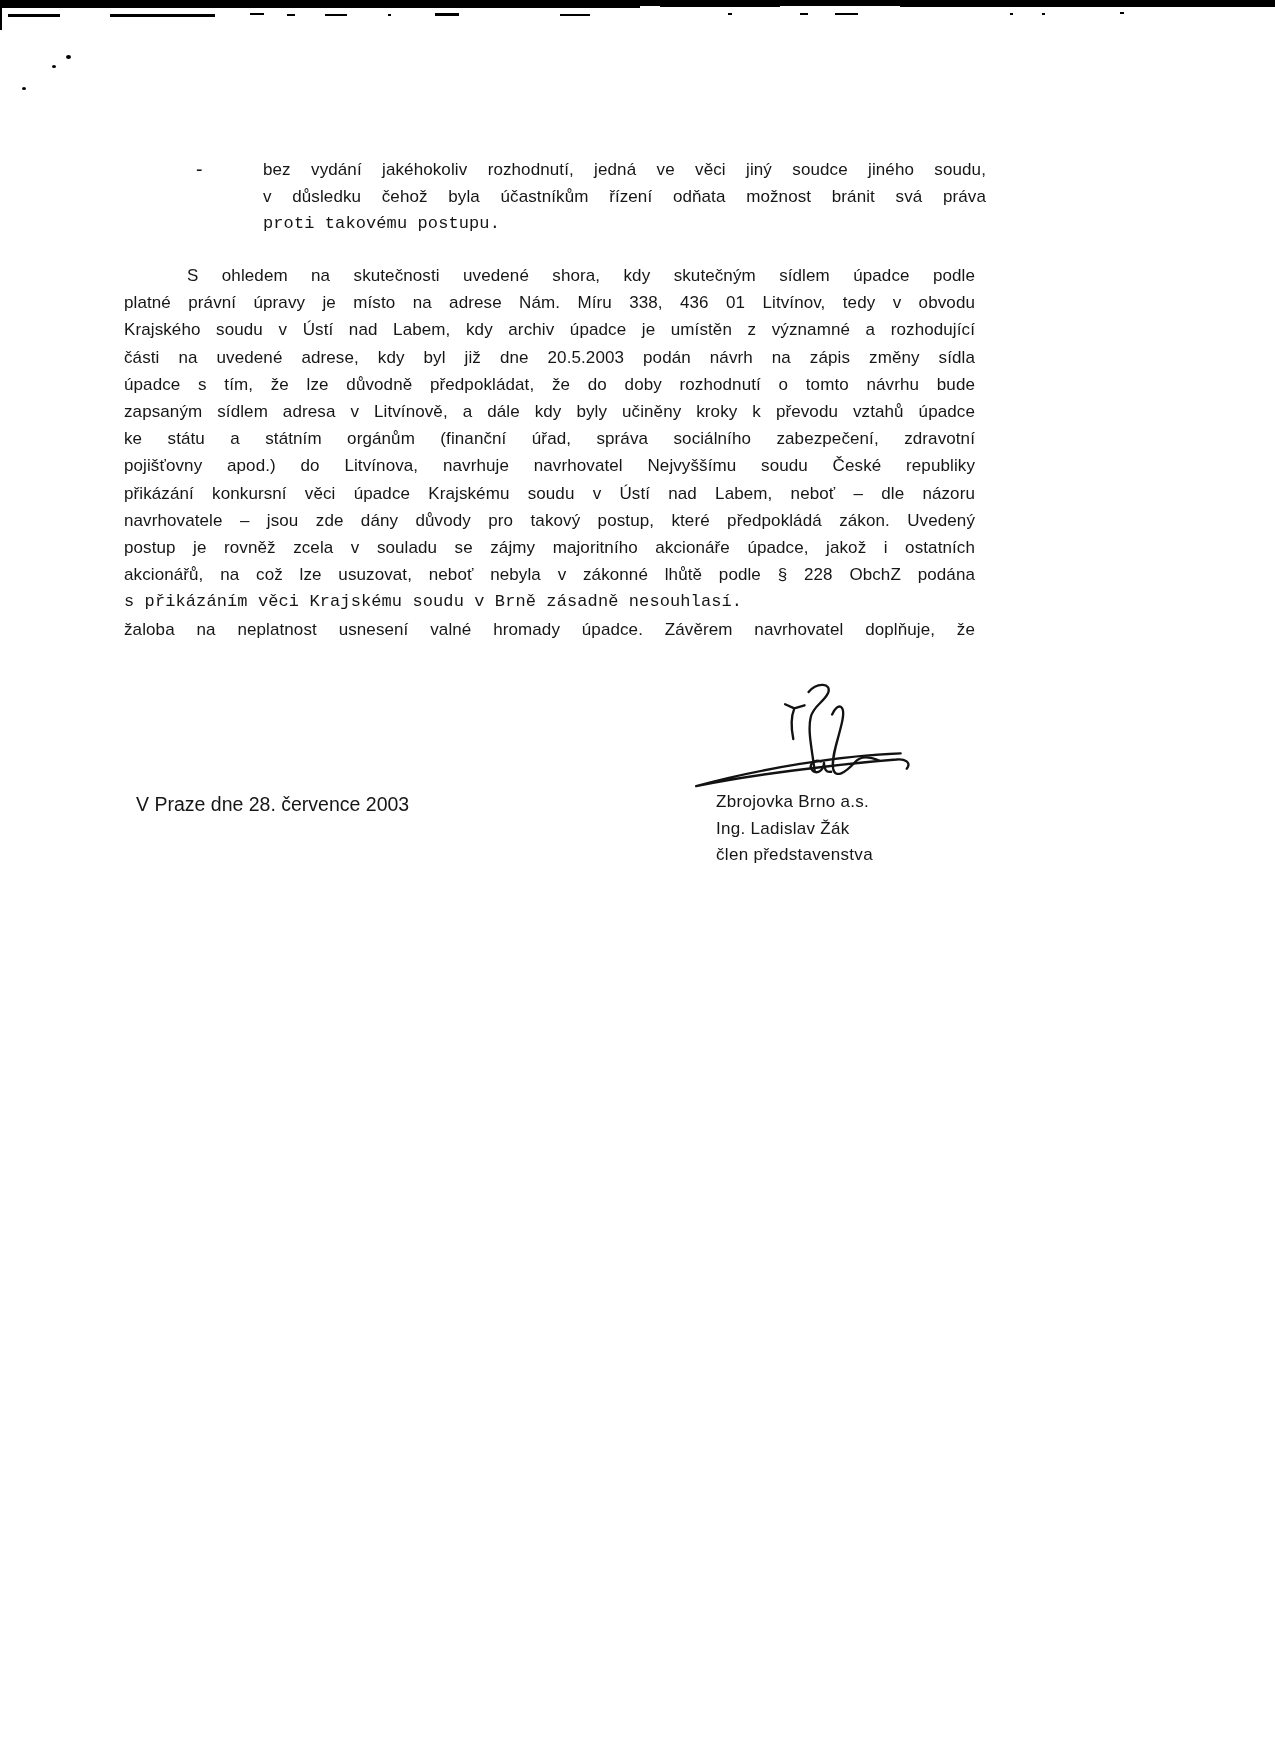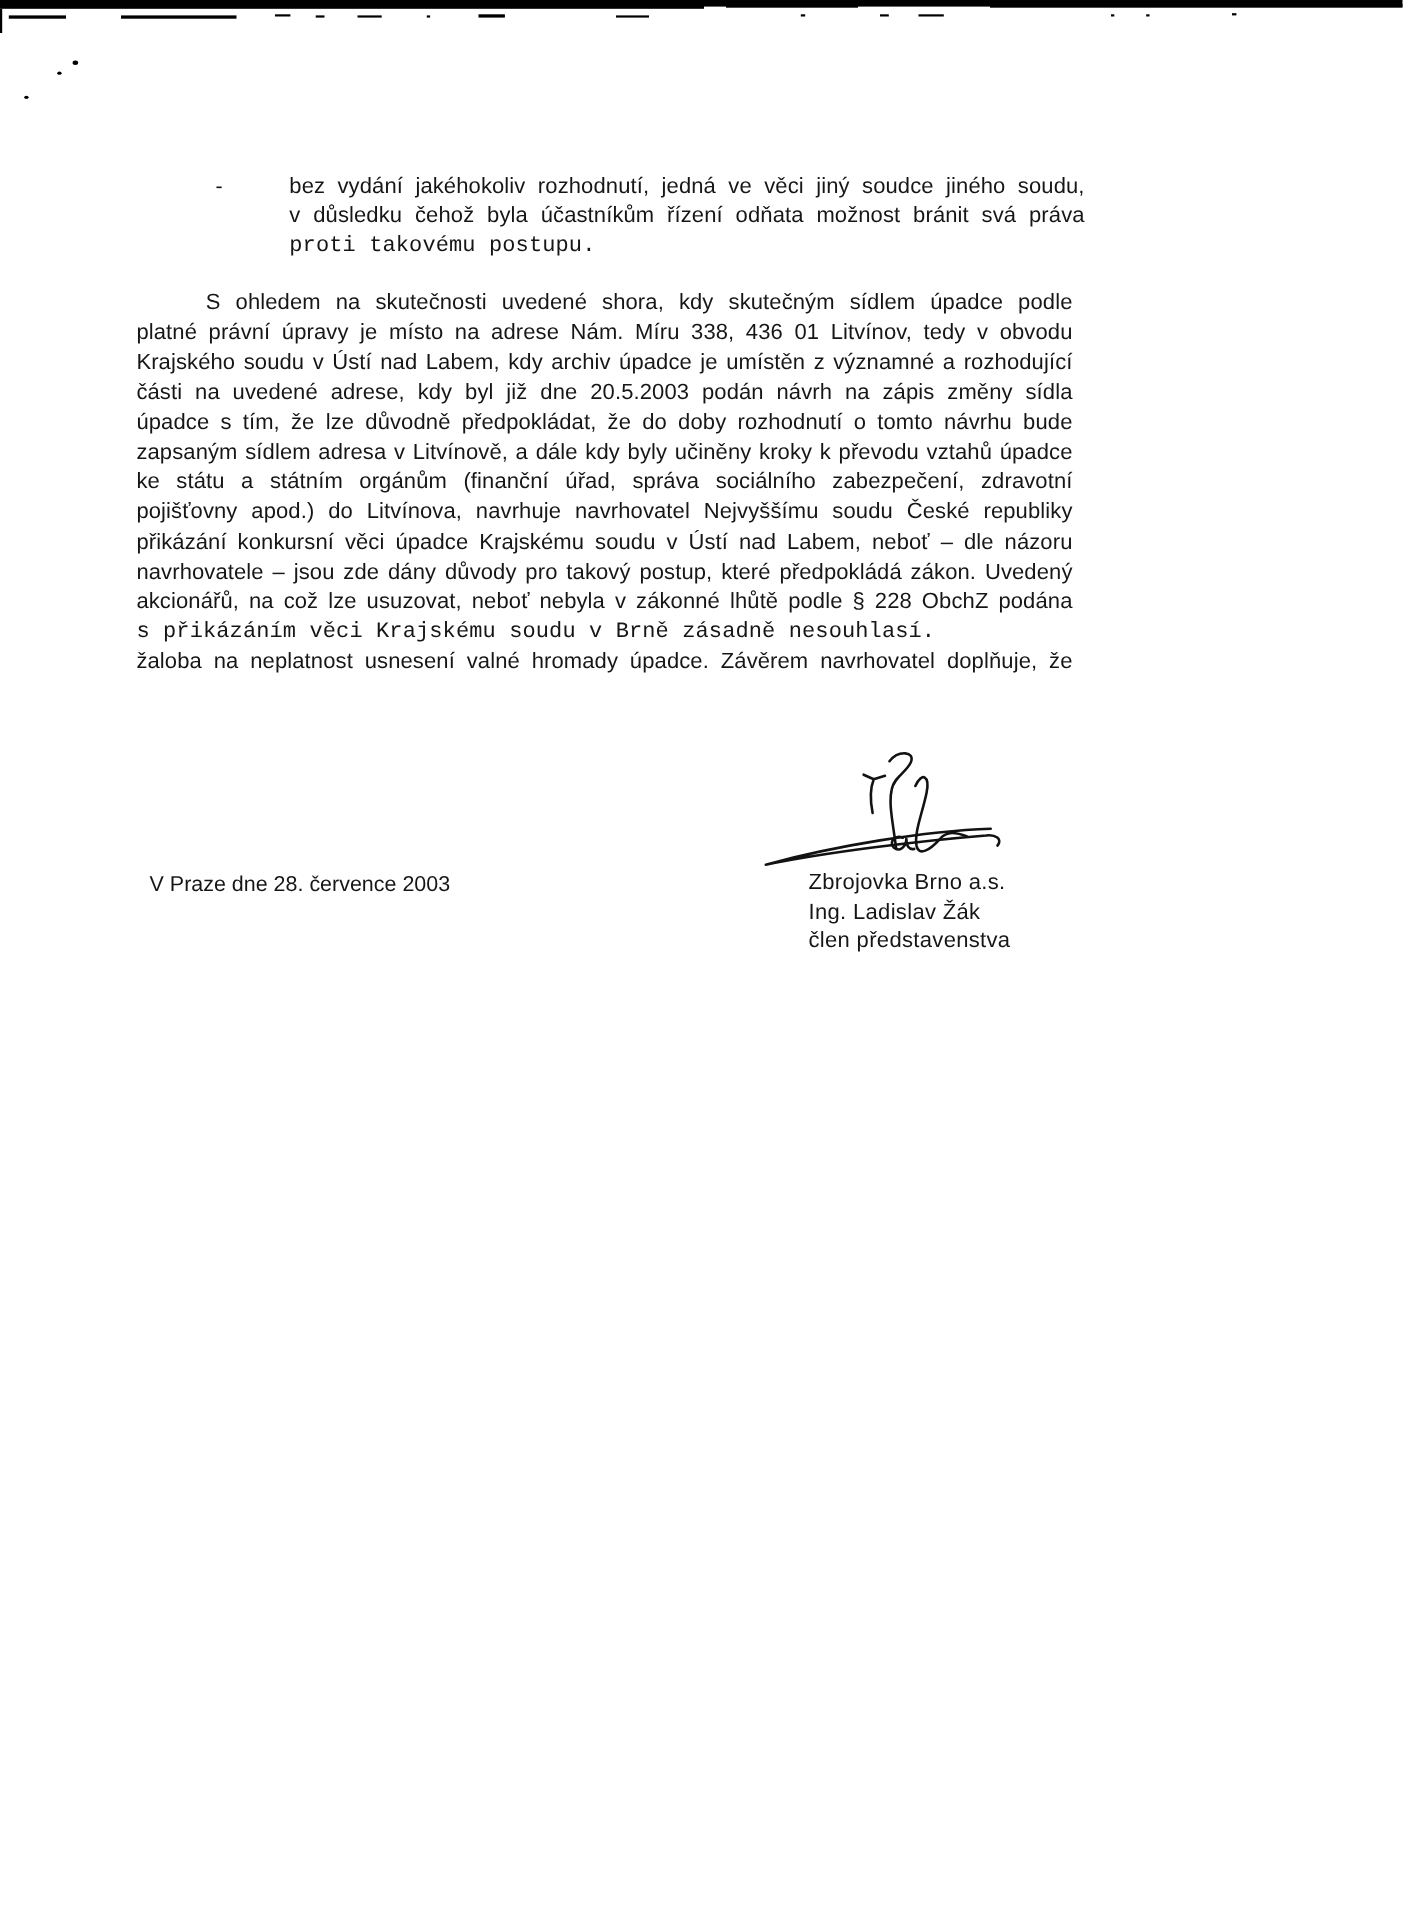--- a/index.html
+++ b/index.html
@@ -20,21 +20,21 @@
     inset: 0;
     background: #ffffff;
   }
 
   
   .band { position: absolute; background: #000; }
   .speck { position: absolute; background: #000; border-radius: 50%; }
 
   
   .doc-text {
-    font-size: 20px;
+    font-size: 17px;
     line-height: 27.2px;
     letter-spacing: 0.1px;
   }
   .jline {
     text-align: justify;
     text-align-last: justify;
     -moz-text-align-last: justify;
     white-space: normal;
   }
   .jline.last { text-align-last: left; font-family: Liberation Mono, monospace; -moz-text-align-last: left; }
@@ -61,23 +61,23 @@
   }
   .date-line {
     position: absolute;
     left: 136px;
     top: 791px;
     font-size: 19.5px;
     line-height: 27.2px;
   }
   .signature-block {
     position: absolute;
-    left: 735px;
+    left: 716px;
     top: 789px;
-    font-size: 20px;
+    font-size: 17px;
     line-height: 26.6px;
     letter-spacing: 0.3px;
   }
   .signature-svg {
     position: absolute;
     left: 688px;
     top: 678px;
     width: 230px;
     height: 118px;
   }
@@ -132,20 +132,21 @@
     <div class="jline indent">S ohledem na skutečnosti uvedené shora, kdy skutečným sídlem úpadce podle</div>
     <div class="jline">platné právní úpravy je místo na adrese Nám. Míru 338, 436 01 Litvínov, tedy v obvodu</div>
     <div class="jline">Krajského soudu v Ústí nad Labem, kdy archiv úpadce je umístěn z významné a rozhodující</div>
     <div class="jline">části na uvedené adrese, kdy byl již dne 20.5.2003 podán návrh na zápis změny sídla</div>
     <div class="jline">úpadce s tím, že lze důvodně předpokládat, že do doby rozhodnutí o tomto návrhu bude</div>
     <div class="jline">zapsaným sídlem adresa v Litvínově, a dále kdy byly učiněny kroky k převodu vztahů úpadce</div>
     <div class="jline">ke státu a státním orgánům (finanční úřad, správa sociálního zabezpečení, zdravotní</div>
     <div class="jline">pojišťovny apod.) do Litvínova, navrhuje navrhovatel Nejvyššímu soudu České republiky</div>
     <div class="jline">přikázání konkursní věci úpadce Krajskému soudu v Ústí nad Labem, neboť – dle názoru</div>
     <div class="jline">navrhovatele – jsou zde dány důvody pro takový postup, které předpokládá zákon. Uvedený</div>
+    <div class="jline">postup je rovněž zcela v souladu se zájmy majoritního akcionáře úpadce, jakož i ostatních</div>
     <div class="jline">akcionářů, na což lze usuzovat, neboť nebyla v zákonné lhůtě podle § 228 ObchZ podána</div>
     <div class="jline last">s přikázáním věci Krajskému soudu v Brně zásadně nesouhlasí.</div>
     <div class="jline">žaloba na neplatnost usnesení valné hromady úpadce. Závěrem navrhovatel doplňuje, že</div>
   </div>
 
   <svg class="signature-svg" viewBox="0 0 225 112" aria-hidden="true">
     <path d="M118,12 C126,2 141,3 137,13 C133,22 122,26 120,37 C117,50 121,66 124,90"></path>
     <path d="M104,28 L95,24 M104,28 C100,38 101,48 103,58 M104,28 L114,25"></path>
     <path d="M141,34 C147,21 154,25 151,40 C147,59 140,75 142,87 C144,97 154,91 163,81 C169,74 177,75 187,79"></path>
     <path d="M208,72 C150,74 70,87 8,104 C62,93 142,83 204,78 C212,77 219,81 214,87"></path>

